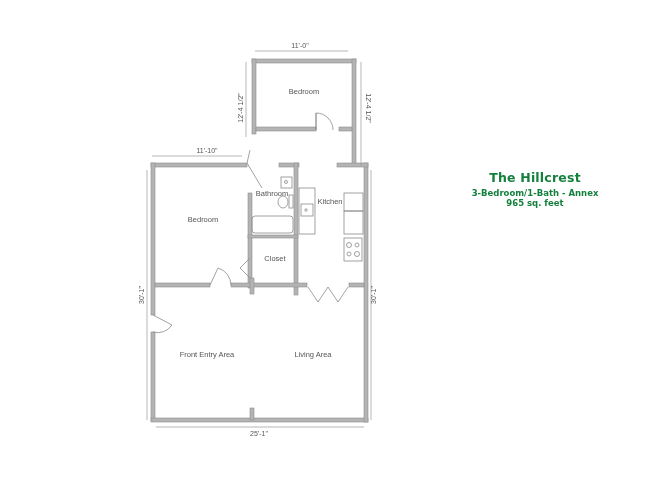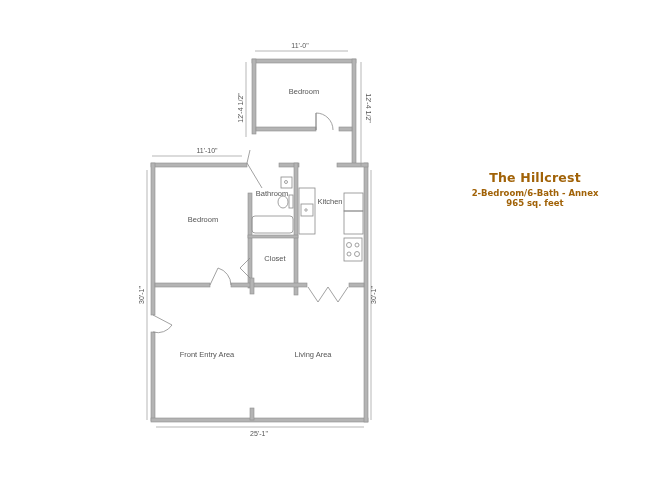--- a/index.html
+++ b/index.html
@@ -4,21 +4,21 @@
 <style>
   html, body { margin: 0; padding: 0; background: #ffffff; }
   body { width: 650px; height: 488px; position: relative; overflow: hidden;
          font-family: "Liberation Sans", sans-serif; }
   #plan { position: absolute; left: 0; top: 0; }
   .wall { fill: #b4b4b4; stroke: #8e8e8e; stroke-width: 0.6; }
   .fix { fill: none; stroke: #8a8a8a; stroke-width: 0.8; }
   .dim { stroke: #9a9a9a; stroke-width: 0.7; fill: none; }
   .lbl { font-family: "Liberation Sans", sans-serif; font-size: 7.5px; fill: #555; }
   .dlbl { font-family: "Liberation Sans", sans-serif; font-size: 7px; fill: #555; }
-  .info { position: absolute; left: 455px; top: 170px; width: 160px; text-align: center; color: #a16207; }
+  .info { position: absolute; left: 455px; top: 170px; width: 160px; text-align: center; color: #15803d; }
   .info .t { font-family: "DejaVu Sans", sans-serif; font-weight: bold; font-size: 12.5px; letter-spacing: 0.2px; }
   .info .s { font-family: "DejaVu Sans", sans-serif; font-weight: bold; font-size: 8.5px; margin-top: 3px; }
   .info .a { font-family: "DejaVu Sans", sans-serif; font-weight: bold; font-size: 8.5px; margin-top: 0; }
 </style>
 </head>
 <body>
 
 <svg id="plan" width="650" height="488" viewBox="0 0 650 488">
 
   <g>
@@ -119,15 +119,15 @@
   <text class="dlbl" transform="translate(243 108) rotate(-90)" text-anchor="middle">12'-4 1/2"</text>
   <text class="dlbl" transform="translate(366 108) rotate(90)" text-anchor="middle">12'-4 1/2"</text>
   <text class="dlbl" x="207" y="153" text-anchor="middle">11'-10"</text>
   <text class="dlbl" transform="translate(144 295) rotate(-90)" text-anchor="middle">30'-1"</text>
   <text class="dlbl" transform="translate(376 295) rotate(-90)" text-anchor="middle">30'-1"</text>
   <text class="dlbl" x="259" y="436" text-anchor="middle">25'-1"</text>
 </svg>
 
 <div class="info">
   <div class="t">The Hillcrest</div>
-  <div class="s">2-Bedroom/6-Bath - Annex</div>
+  <div class="s">3-Bedroom/1-Bath - Annex</div>
   <div class="a">965 sq. feet</div>
 </div>
 
 </body></html>

